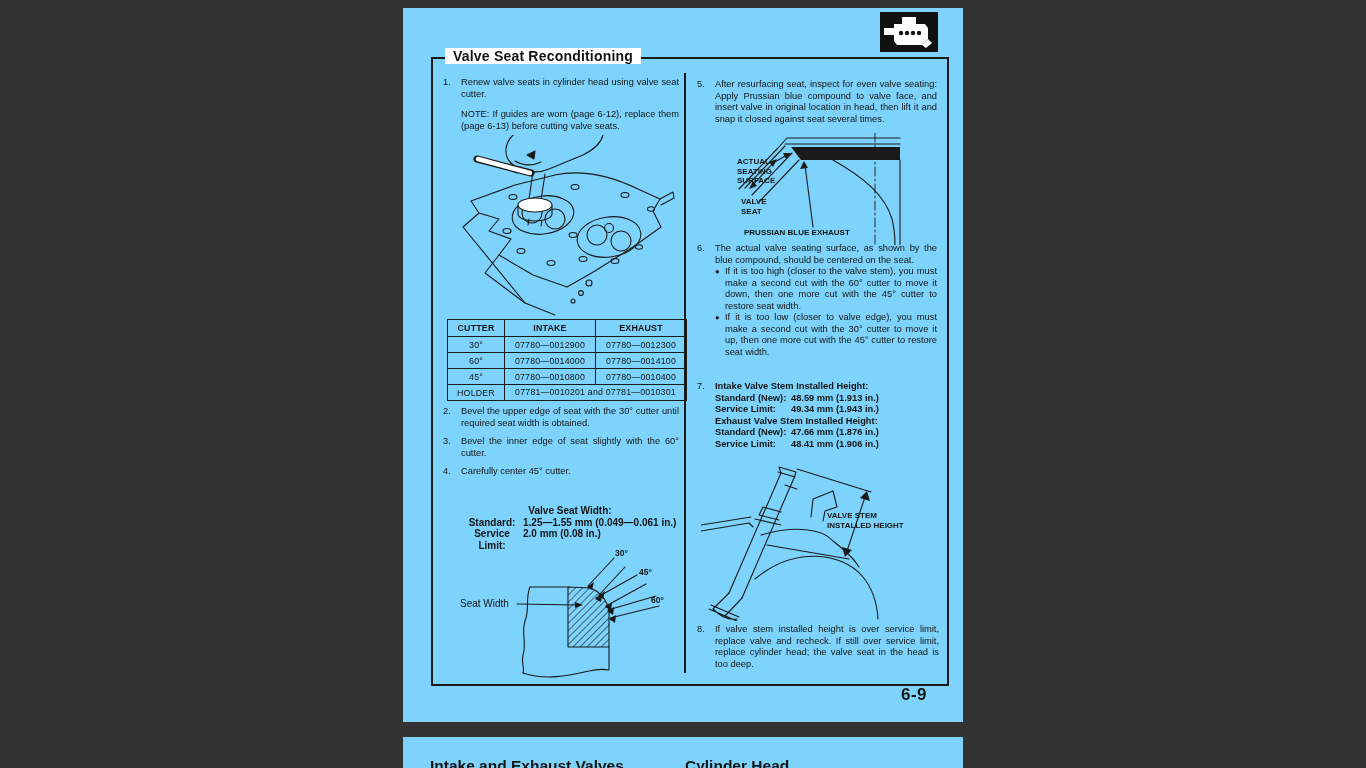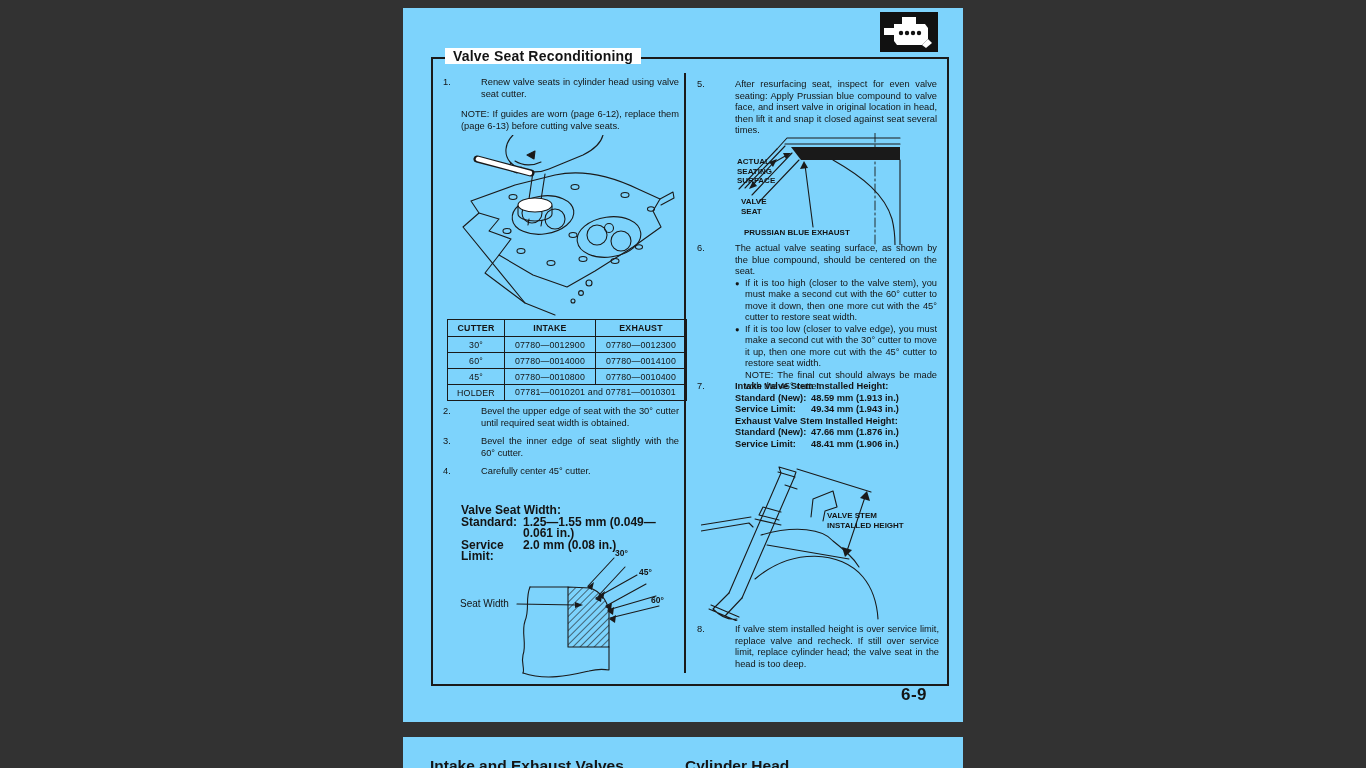--- a/index.html
+++ b/index.html
@@ -17,29 +17,29 @@
   
   .sectionbox{position:absolute;left:28px;top:49px;width:514px;height:625px;border:2px solid #1a1a1a;}
   .section-title{
     position:absolute;top:-11px;left:12px;background:#ffffff;padding:0 8px;
     font-weight:bold;font-size:14px;letter-spacing:.2px;white-space:nowrap;
   }
   .divider{position:absolute;left:251px;top:14px;width:2px;height:600px;background:#1a1a1a;}
   
   .para{position:absolute;display:flex;font-size:9.3px;line-height:11.5px;}
   .para .num{flex:0 0 18px;}
-  .para .txt{flex:1;text-align:justify;margin-left:20px;}
+  .para .txt{flex:1;text-align:justify;}
   .plain{position:absolute;font-size:9.3px;line-height:11.5px;text-align:justify;}
   .bold{font-weight:bold;}
   .bullet-row{display:flex;}
   .bdot{flex:0 0 10px;font-size:7.5px;line-height:11.5px;}
   .btxt{flex:1;text-align:justify;}
   .bnote{margin-left:10px;text-align:justify;}
   
-  .specblock{position:absolute;font-size:12px;line-height:11.5px;font-weight:bold;}
+  .specblock{position:absolute;font-size:10px;line-height:11.5px;font-weight:bold;text-align:center;}
   .specrow{display:flex;}
   .speclabel{flex:0 0 62px;}
   .s7row{display:flex;font-weight:bold;}
   .s7label{flex:0 0 76px;}
   
   .cutter-table{position:absolute;left:14px;top:260px;border-collapse:collapse;font-size:8.8px;}
   .cutter-table th,.cutter-table td{
     border:1.4px solid #1a1a1a;text-align:center;vertical-align:middle;
     padding:1px 3px;letter-spacing:.2px;
   }
@@ -256,21 +256,20 @@
       <div class="txt">
         <div style="text-align:justify;">The actual valve seating surface, as shown by the blue compound, should be centered on the seat.</div>
         <div class="bullet-row">
           <span class="bdot">●</span>
           <span class="btxt">If it is too high (closer to the valve stem), you must make a second cut with the 60° cutter to move it down, then one more cut with the 45° cutter to restore seat width.</span>
         </div>
         <div class="bullet-row">
           <span class="bdot">●</span>
           <span class="btxt">If it is too low (closer to valve edge), you must make a second cut with the 30° cutter to move it up, then one more cut with the 45° cutter to restore seat width.</span>
         </div>
-        <div class="bnote">NOTE: The final cut should always be made with the 45° cutter.</div>
       </div>
     </div>
 
     <div class="para" style="left:264px;top:322px;width:240px;">
       <div class="num">7.</div>
       <div class="txt">
         <div class="bold">Intake Valve Stem Installed Height:</div>
         <div class="s7row">
           <span class="s7label">Standard (New):</span>
           <span>48.59 mm (1.913 in.)</span>

